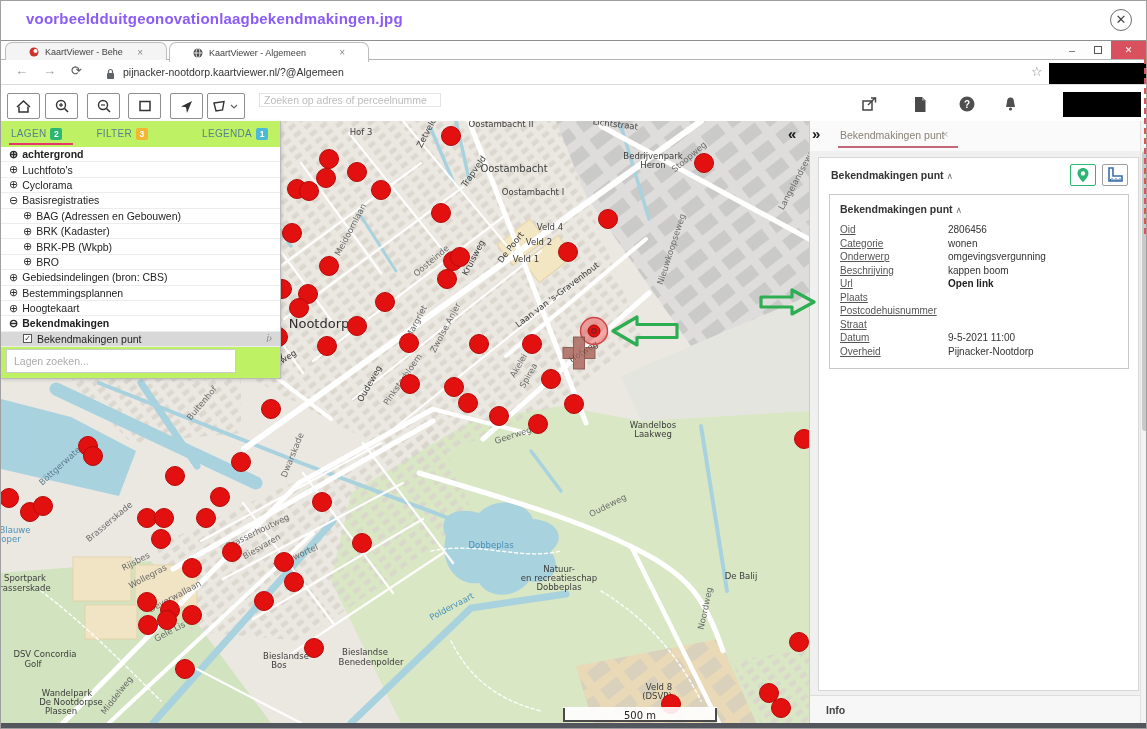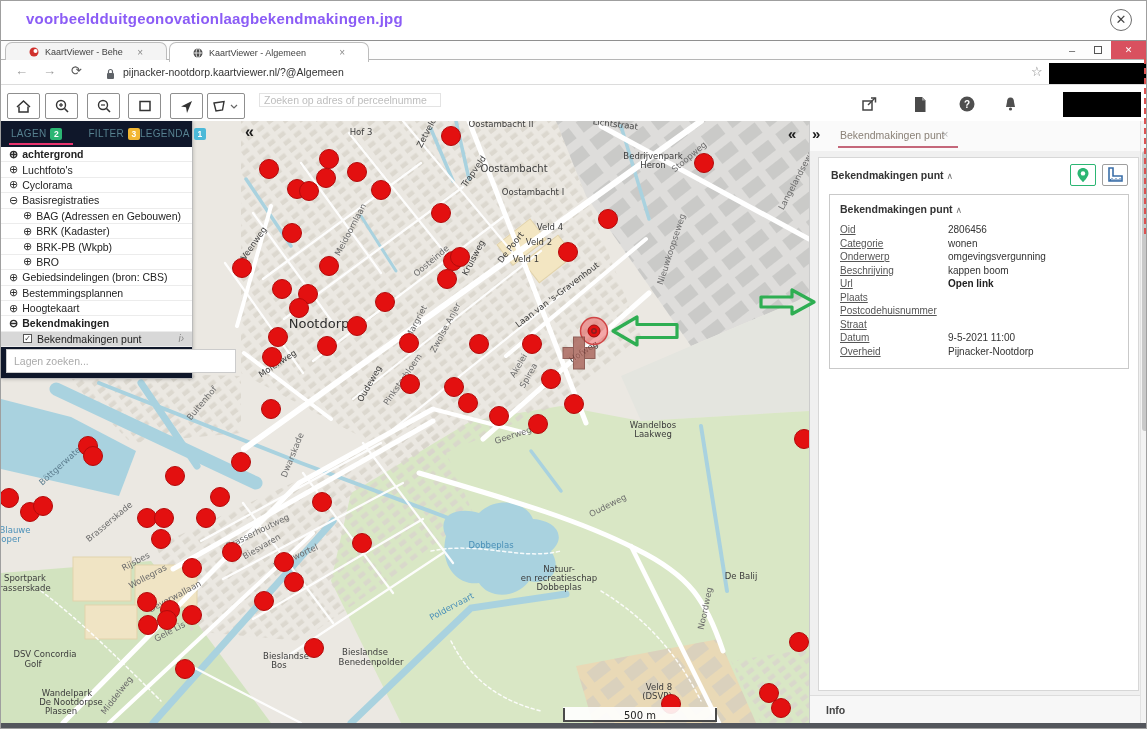--- a/index.html
+++ b/index.html
@@ -42,25 +42,25 @@
   .search-input { position:absolute; left:258px; top:8px; width:182px; height:14px; border:1px solid #e3e3e3; font-size:10.5px; padding:0 4px; color:#333; font-family:"Liberation Sans",sans-serif; }
   .search-input::placeholder { color:#bdbdbd; }
   .ricon { position:absolute; top:11px; }
 
   
   .content { position:absolute; left:0; top:120px; width:1147px; height:602px; background:#eae7e1; }
   #map-svg { position:absolute; left:0; top:0; }
   .map-collapse { position:absolute; left:244px; top:2px; font-size:16px; font-weight:bold; color:#1a1a1a; z-index:5; }
 
   
-  .sidebar { position:absolute; left:0; top:0; width:192px; height:258px; background:#0f172a; border-right:1px solid #bbb; border-bottom:1px solid #bbb; box-shadow:1px 1px 3px rgba(0,0,0,.15); z-index:6; }
+  .sidebar { position:absolute; left:0; top:0; width:280px; height:258px; background:#bef264; border-right:1px solid #bbb; border-bottom:1px solid #bbb; box-shadow:1px 1px 3px rgba(0,0,0,.15); z-index:6; }
   #sb-tabs { position:relative; height:25px; display:flex; align-items:center; }
   .sb-tab { display:flex; align-items:center; gap:4px; }
   .sb-tab:nth-child(1){ margin-left:10px; }
-  .sb-tab:nth-child(2){ margin-left:26px; }
+  .sb-tab:nth-child(2){ margin-left:34px; }
   .sb-tab:nth-child(3){ margin-left:auto; margin-right:12px; }
   .sb-tab-label { font-size:10px; color:#56808f; letter-spacing:.3px; }
   .sb-badge { min-width:12px; height:12px; border-radius:2px; color:#fff; font-size:8.5px; font-weight:bold; text-align:center; line-height:12px; padding:0 2px; }
   #sb-underline { position:absolute; left:8px; top:22px; width:64px; height:2px; }
   #layer-tree { position:absolute; top:26px; left:0; right:0; }
   .trow { position:relative; height:15.4px; display:flex; align-items:center; border-bottom:1px solid #ececec; font-size:10.5px; color:#222; background:#fff; }
   .trow.b { font-weight:bold; }
   .trow.sel { background:#d8d8d8; }
   .ticon { font-size:11px; margin-right:4px; color:#2b2b2b; line-height:1; }
   .cb { width:9px; height:9px; border:1px solid #555; font-size:8px; line-height:8px; text-align:center; color:#333; margin-right:5px; background:#fff; }

